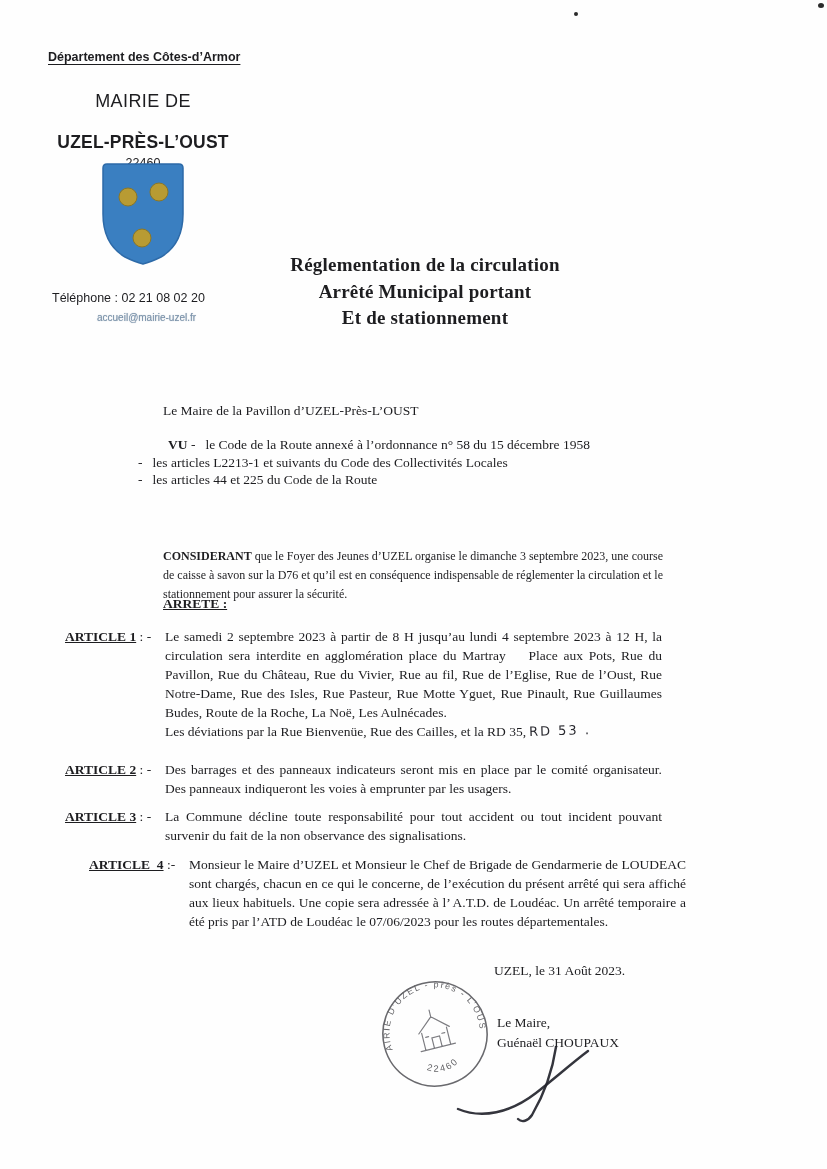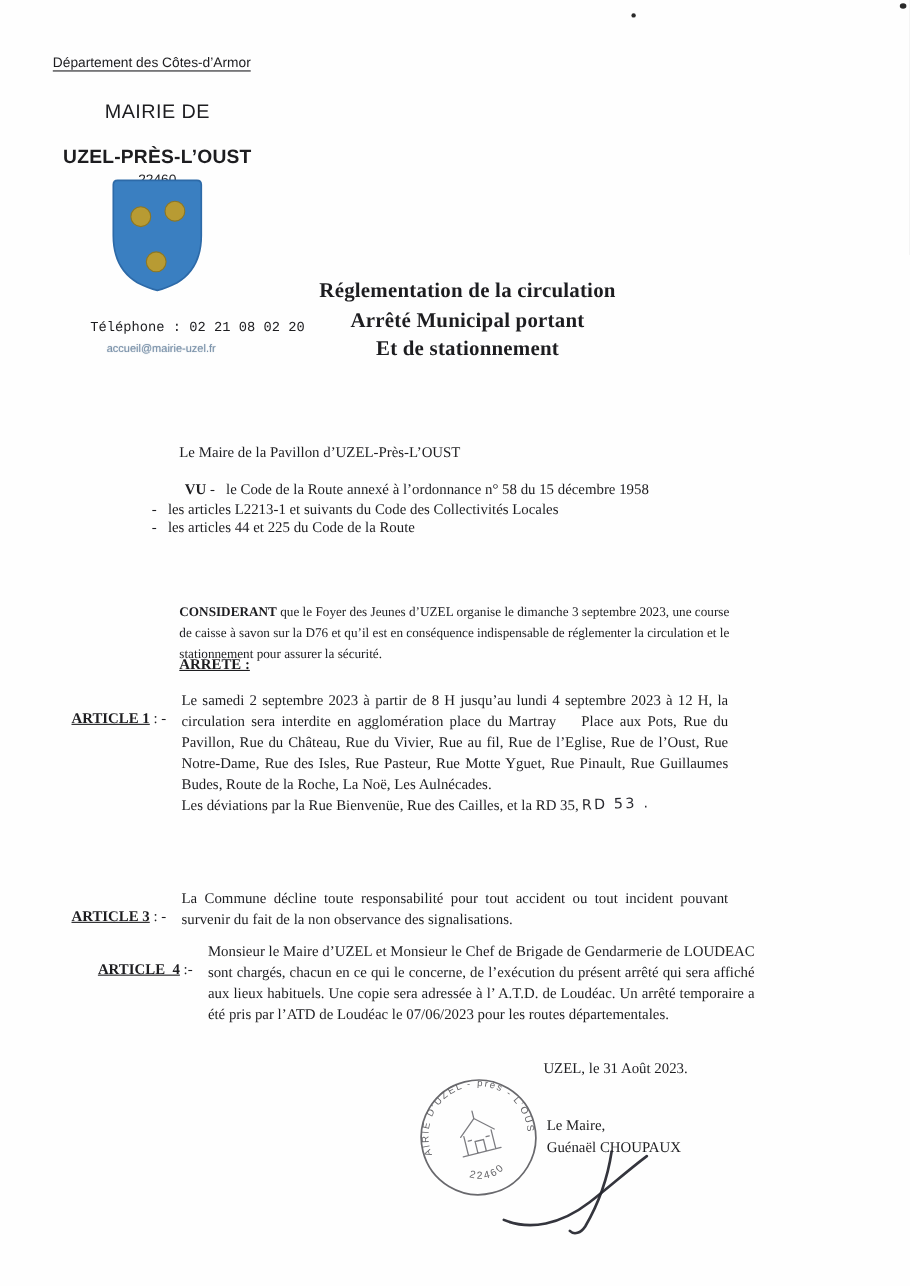--- a/index.html
+++ b/index.html
@@ -8,52 +8,52 @@
     background:#fefefe; overflow:hidden;
     font-family:"Liberation Serif", serif; color:#1d1d20;
   }
   .speck { position:absolute; background:#2a2a2a; border-radius:50%; }
   .s1 { left:574px; top:12px; width:4px; height:4px; }
   .s2 { left:818px; top:3px; width:6px; height:5px; }
 
   .department {
     position:absolute; left:48px; top:50px;
     font-family:"Liberation Sans", sans-serif; font-size:12.5px;
-    text-decoration:underline; text-underline-offset:3px;
+    text-decoration:underline; text-underline-offset:3px;font-weight:bold;
   }
   .mairie { position:absolute; left:44px; top:91px; width:198px; text-align:center;
     font-family:"Liberation Sans", sans-serif; }
   .m1 { font-size:18px; letter-spacing:.4px; }
   .m2 { font-size:17.5px; font-weight:bold; letter-spacing:.2px; margin-top:20px; white-space:nowrap; }
   .m3 { font-size:12.5px; margin-top:3px; }
 
   .shield { position:absolute; left:99px; top:162px; width:88px; height:104px; }
 
-  .phone { position:absolute; left:82px; top:291px; font-family:Liberation Mono, monospace; font-size:12.5px;text-align:center; }
+  .phone { position:absolute; left:52px; top:291px; font-family:Liberation Sans, sans-serif; font-size:12.5px;text-align:center; }
   .email { position:absolute; left:97px; top:312px; font-family:"Liberation Sans", sans-serif;
     font-size:10px; color:#7d94ab; text-shadow:0 0 1px rgba(125,148,171,.7); }
 
   .title { position:absolute; left:225px; top:252px; width:400px; text-align:center;
     font-weight:bold; font-size:19px; line-height:26.5px; letter-spacing:.2px; }
 
   .intro { position:absolute; left:163px; top:403px; font-size:13.5px; }
 
   .vu { position:absolute; left:138px; top:436px; width:540px; font-size:13.5px; line-height:17.5px; }
   .vu1 { padding-left:30px; }
   .vu b { font-weight:bold; }
 
   .considerant { position:absolute; left:163px; top:547px; width:500px;
     font-size:12px; line-height:19px; text-align:justify; }
 
   .arrete { position:absolute; left:163px; top:596px; font-size:13.5px;
     font-weight:bold; text-decoration:underline; }
 
   .article { position:absolute; left:65px; width:597px; padding-left:100px;
     box-sizing:border-box; font-size:13.5px; line-height:19px; }
-  .alabel { position:absolute; left:0; top:16px; white-space:nowrap; line-height:19px; }
+  .alabel { position:absolute; left:0; top:0; white-space:nowrap; line-height:19px; }
   .alabel b { text-decoration:underline; }
   .atext { text-align:justify; }
   .article1 { top:627px; }
   .article2 { top:760px; }
   .article3 { top:807px; }
   .article4 { top:855px;margin-left:24px; }
   .handwritten { font-family:"DejaVu Sans", sans-serif; font-size:13px; letter-spacing:2px;
     display:inline-block; transform:rotate(-2deg) translateY(-1px); color:#2a2a30; }
 
   .date { position:absolute; left:494px; top:963px; font-size:13.5px; }
@@ -113,20 +113,24 @@
   <div class="considerant"><b>CONSIDERANT</b><span> que le Foyer des Jeunes d’UZEL  organise le dimanche 3 septembre 2023, une course de caisse à savon sur la D76  et qu’il est en conséquence indispensable de réglementer la circulation et le stationnement pour assurer la sécurité.</span></div>
 
   <div class="arrete">ARRETE :</div>
 
   <div class="article article1">
     <span class="alabel"><b>ARTICLE 1</b><span> : - </span></span>
     <div class="atext">Le samedi 2 septembre 2023  à partir de 8 H  jusqu’au lundi 4 septembre 2023 à 12 H, la circulation sera interdite en agglomération place du Martray&nbsp;&nbsp;&nbsp; Place aux Pots, Rue du Pavillon, Rue du Château, Rue du Vivier, Rue au fil, Rue de l’Eglise, Rue de l’Oust, Rue Notre-Dame, Rue des Isles, Rue Pasteur, Rue Motte Yguet, Rue Pinault, Rue Guillaumes Budes, Route de la Roche, La Noë, Les Aulnécades.</div>
     <div class="atext2"><span>Les déviations par la Rue Bienvenüe,  Rue des Cailles, et la RD 35, </span><span class="handwritten">RD 53 .</span></div>
   </div>
 
+  <div class="article article2">
+    <span class="alabel"><b>ARTICLE 2</b><span> : - </span></span>
+    <div class="atext">Des barrages et des panneaux indicateurs seront mis en place par le comité organisateur. Des panneaux indiqueront les voies à emprunter par les usagers.</div>
+  </div>
 
   <div class="article article3">
     <span class="alabel"><b>ARTICLE 3</b><span> : - </span></span>
     <div class="atext">La Commune décline toute responsabilité pour tout accident ou tout incident pouvant survenir du fait de la non observance des signalisations.</div>
   </div>
 
   <div class="article article4">
     <span class="alabel"><b>ARTICLE&nbsp; 4</b><span> :- </span></span>
     <div class="atext">Monsieur le Maire d’UZEL et Monsieur le Chef de Brigade de Gendarmerie de LOUDEAC sont chargés, chacun en ce qui le concerne, de l’exécution du présent arrêté qui sera affiché aux lieux habituels. Une copie sera adressée à l’ A.T.D. de Loudéac. Un arrêté temporaire a été pris par l’ATD de Loudéac le 07/06/2023 pour les routes départementales.</div>
   </div>

